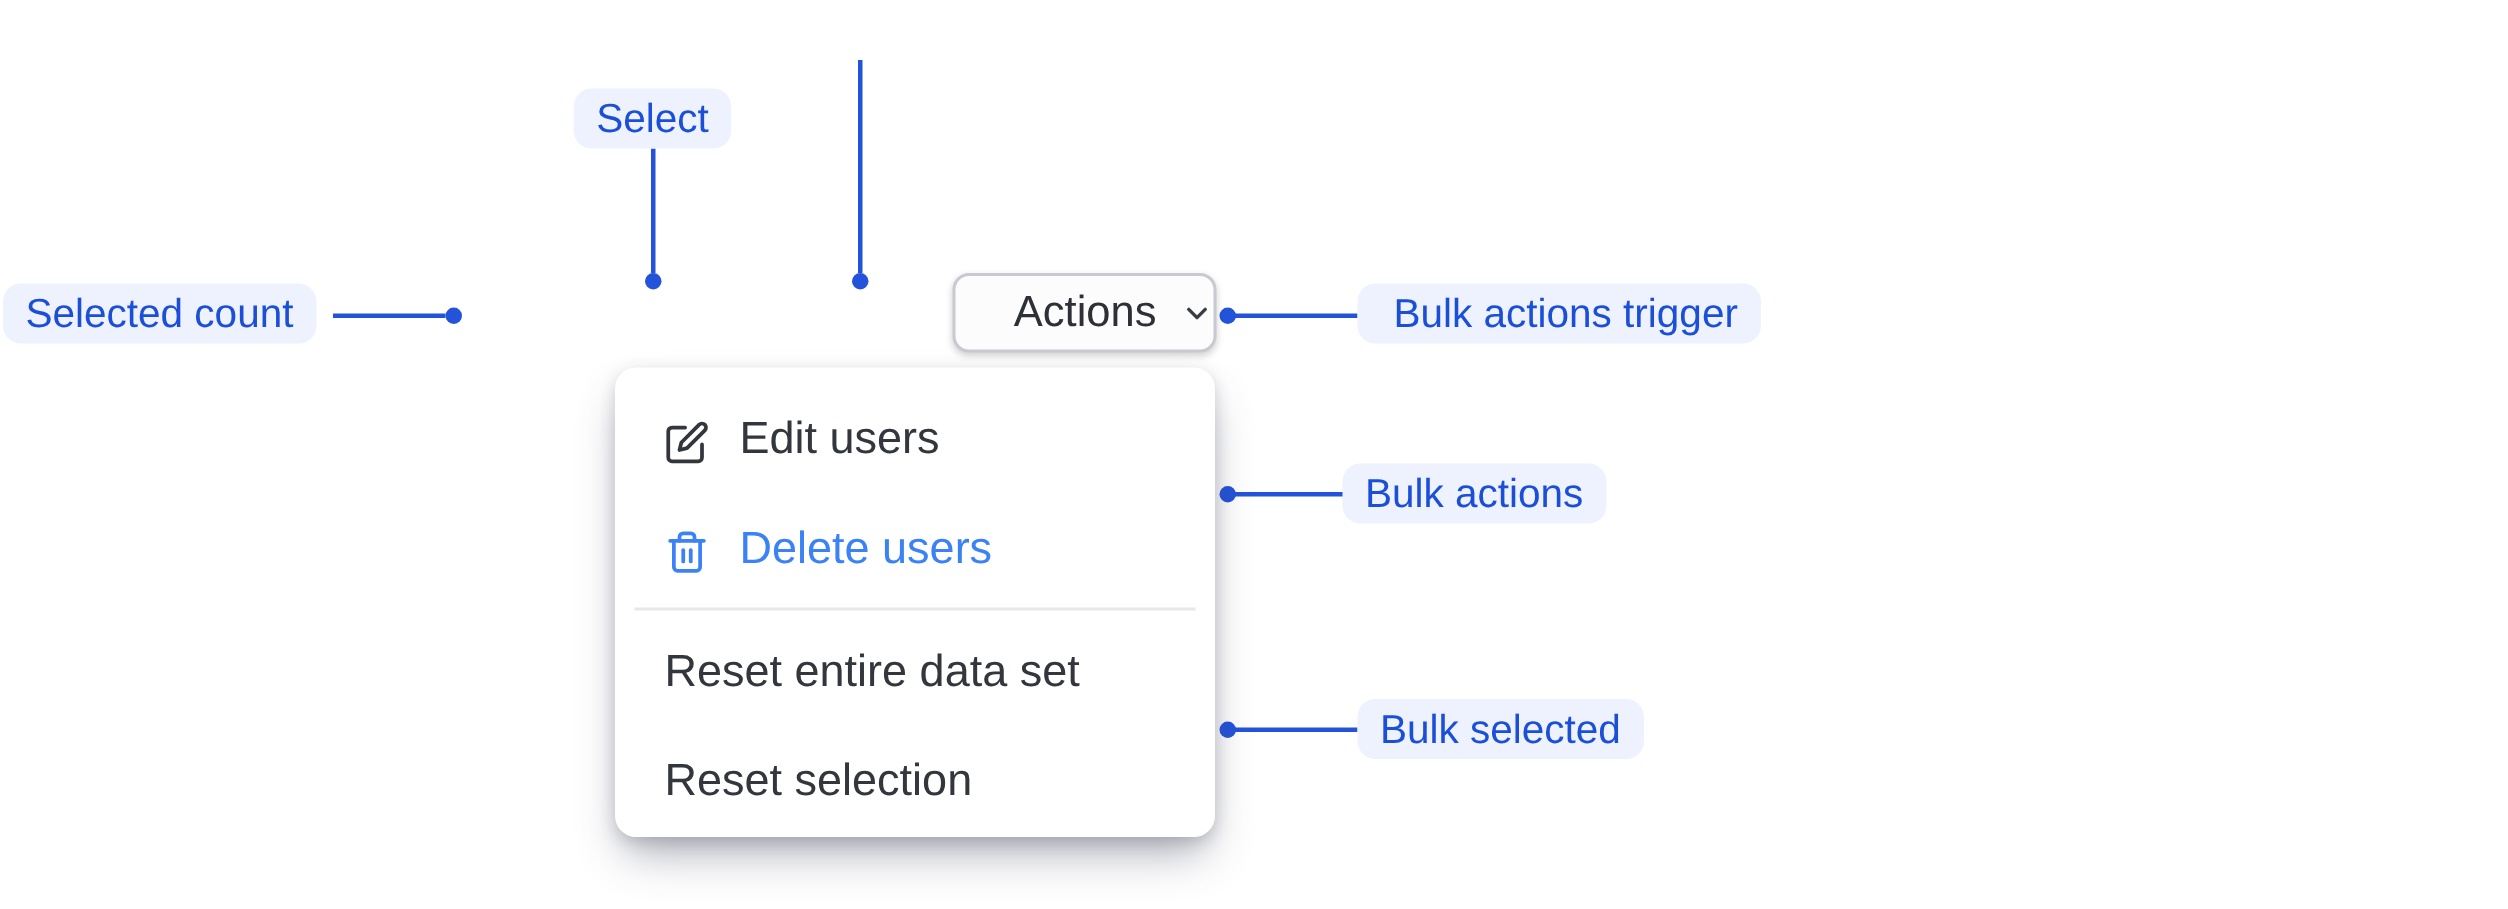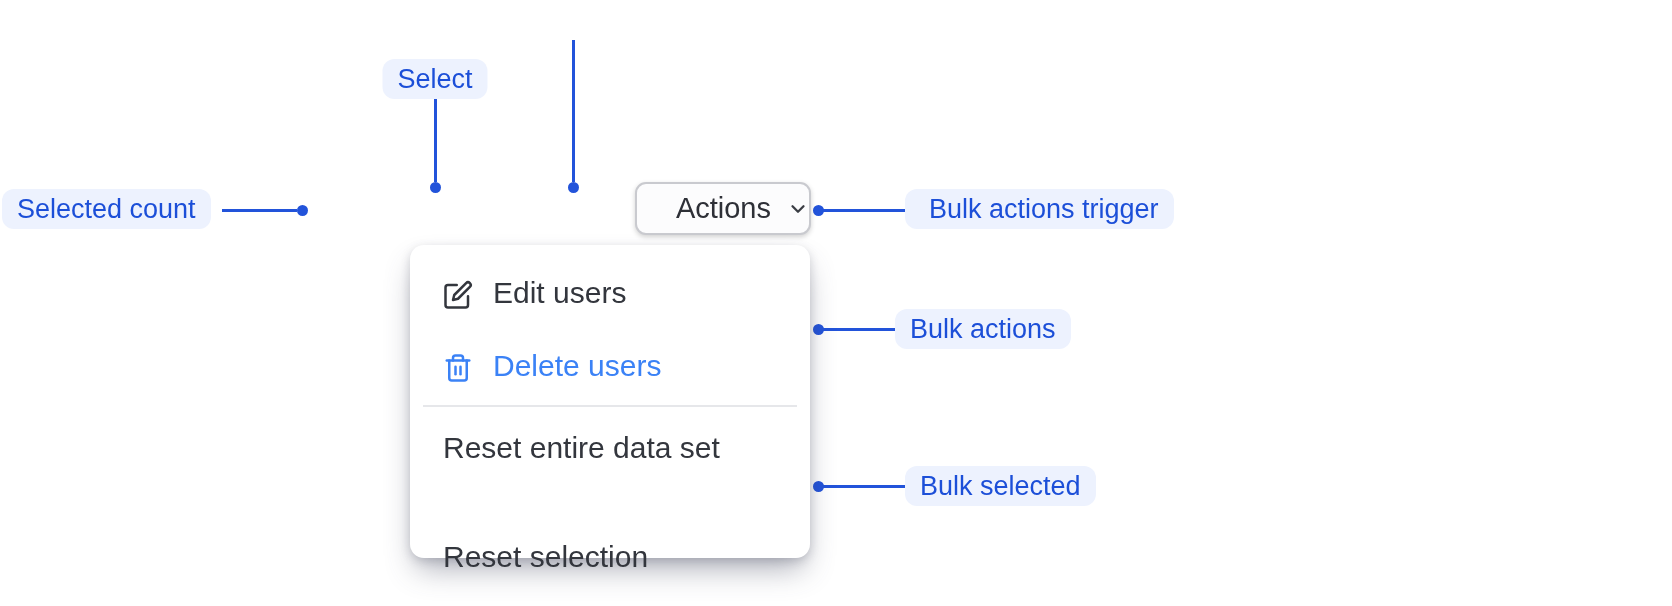--- a/index.html
+++ b/index.html
@@ -123,19 +123,19 @@
       </span>
       <span>Delete users</span>
     </div>
 
     <div class="menu-divider"></div>
 
     <div class="menu-item" style="top:184px;">
       <span>Reset entire data set</span>
     </div>
 
-    <div class="menu-item" style="top:257px;margin-top:36px;">
+    <div class="menu-item" style="top:257px;">
       <span>Reset selection</span>
     </div>
 
   </div>
 
 </div>
 
 </body></html>

